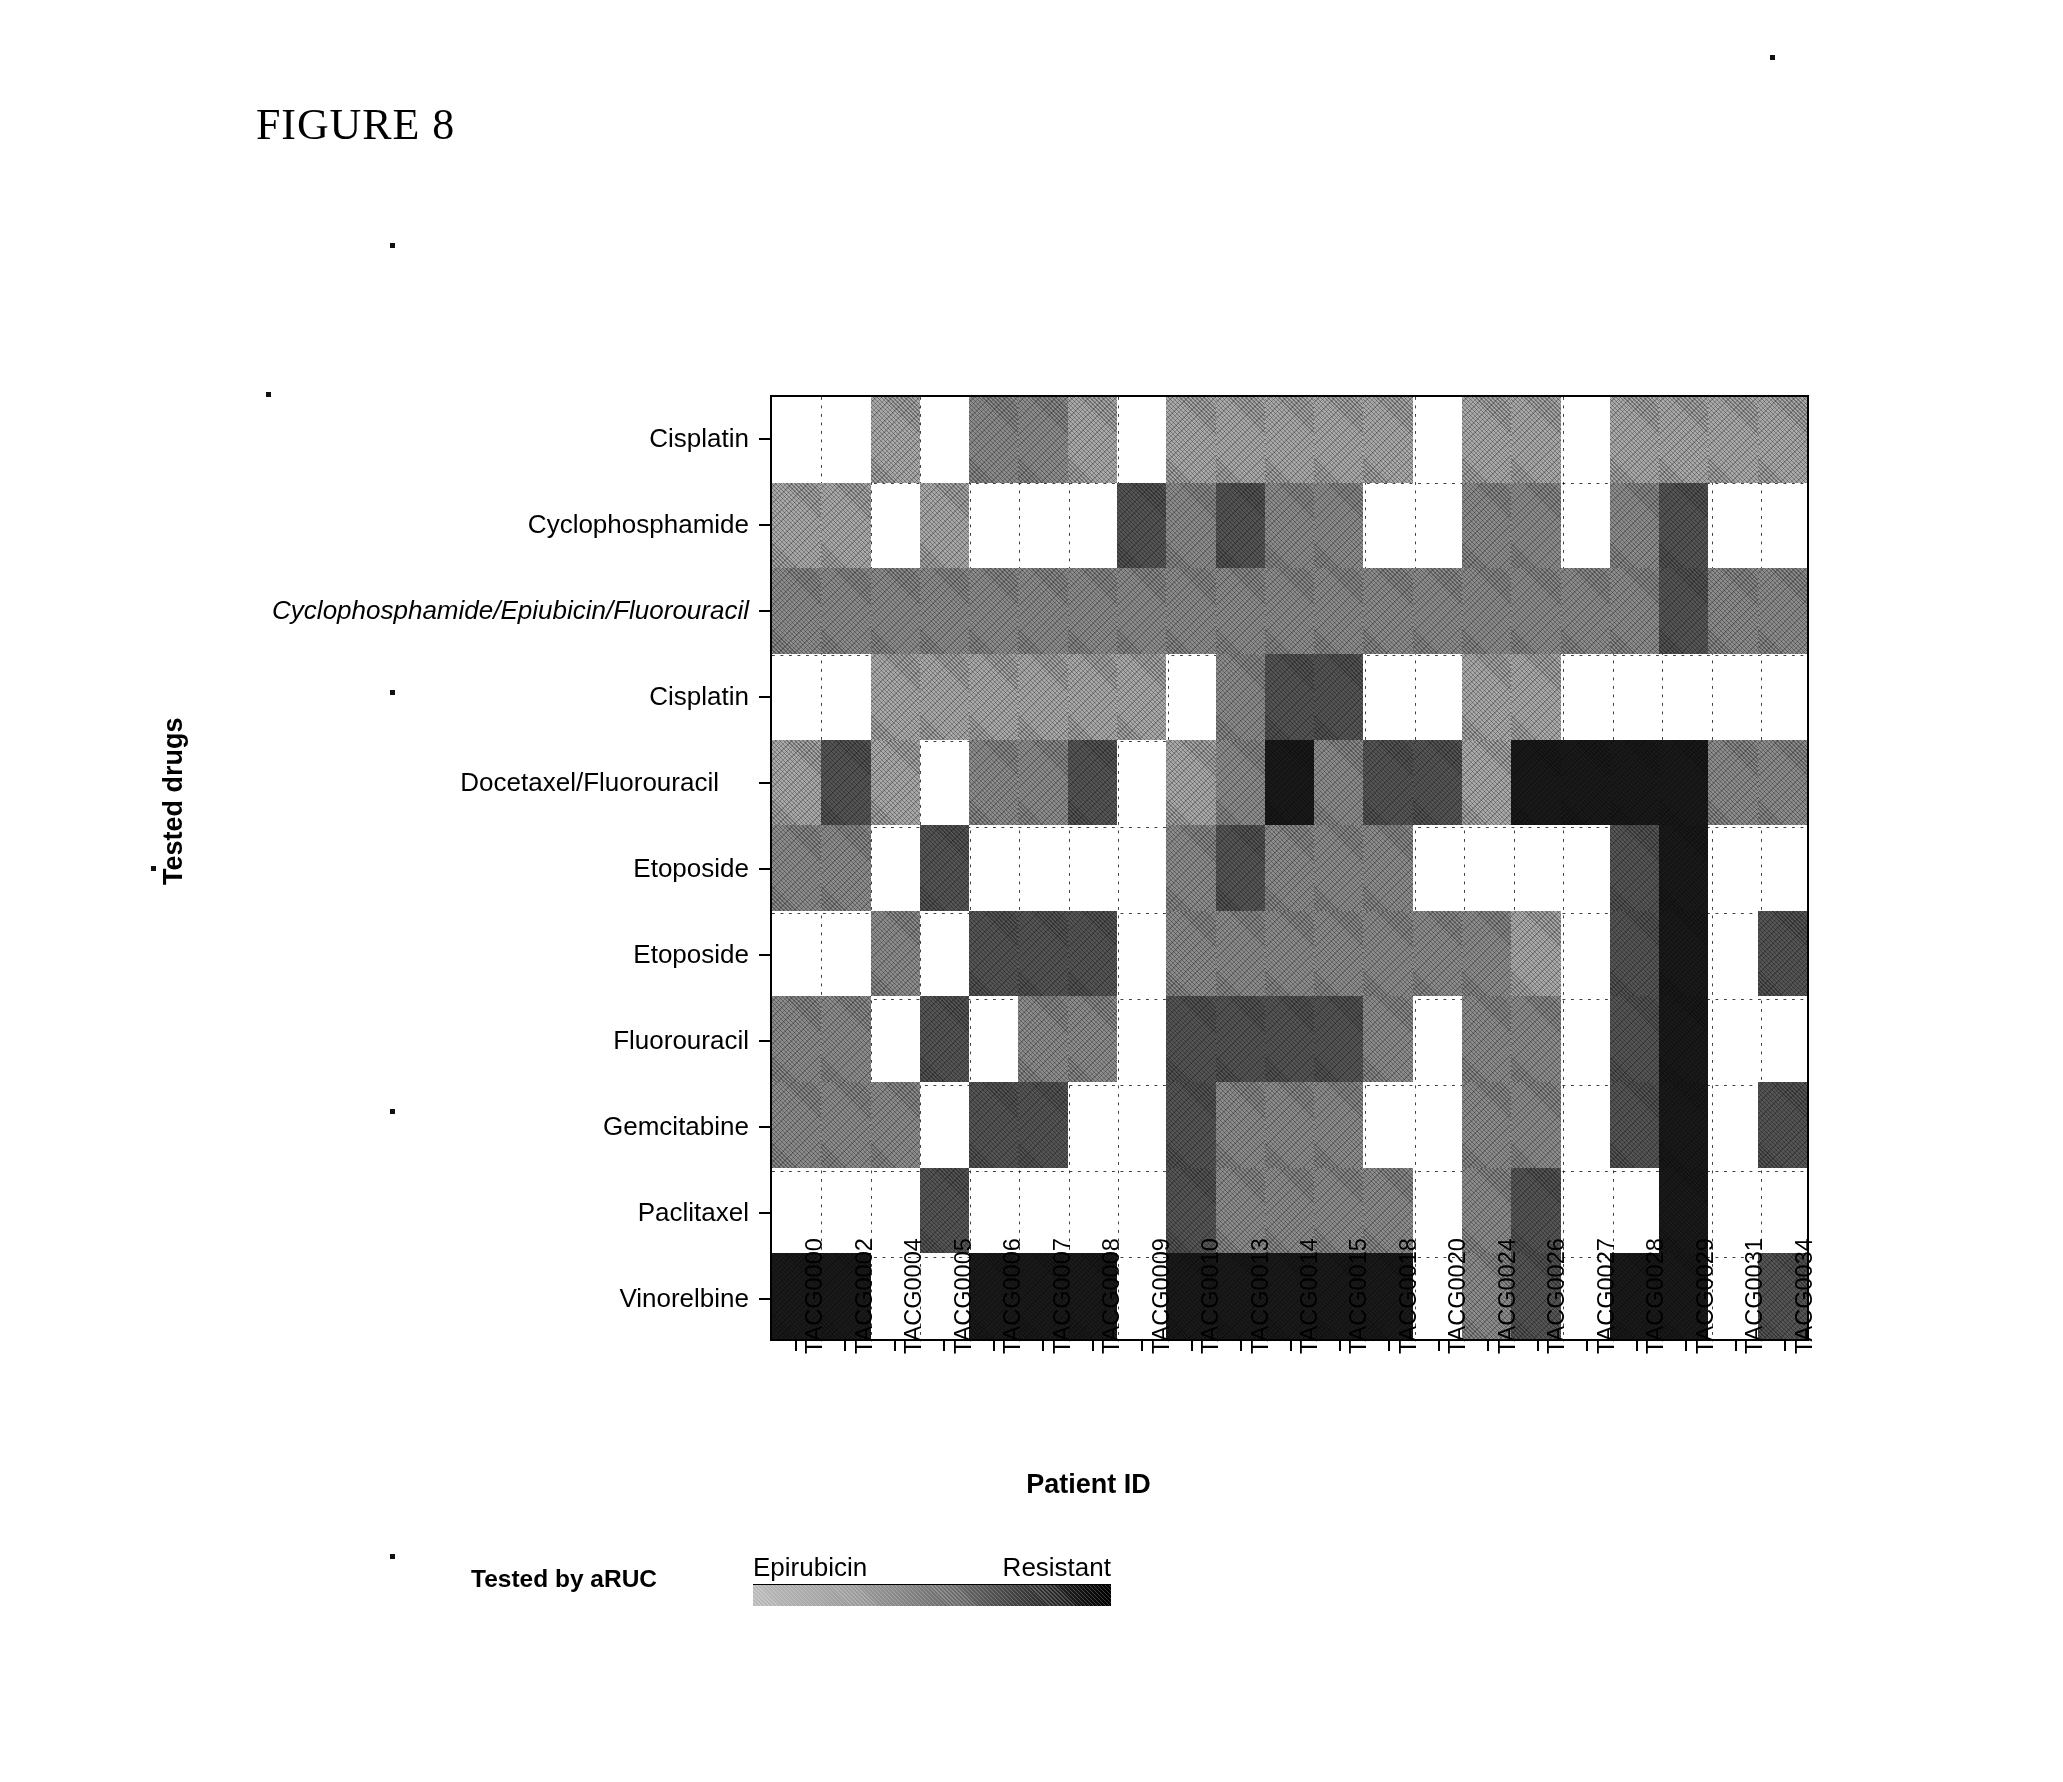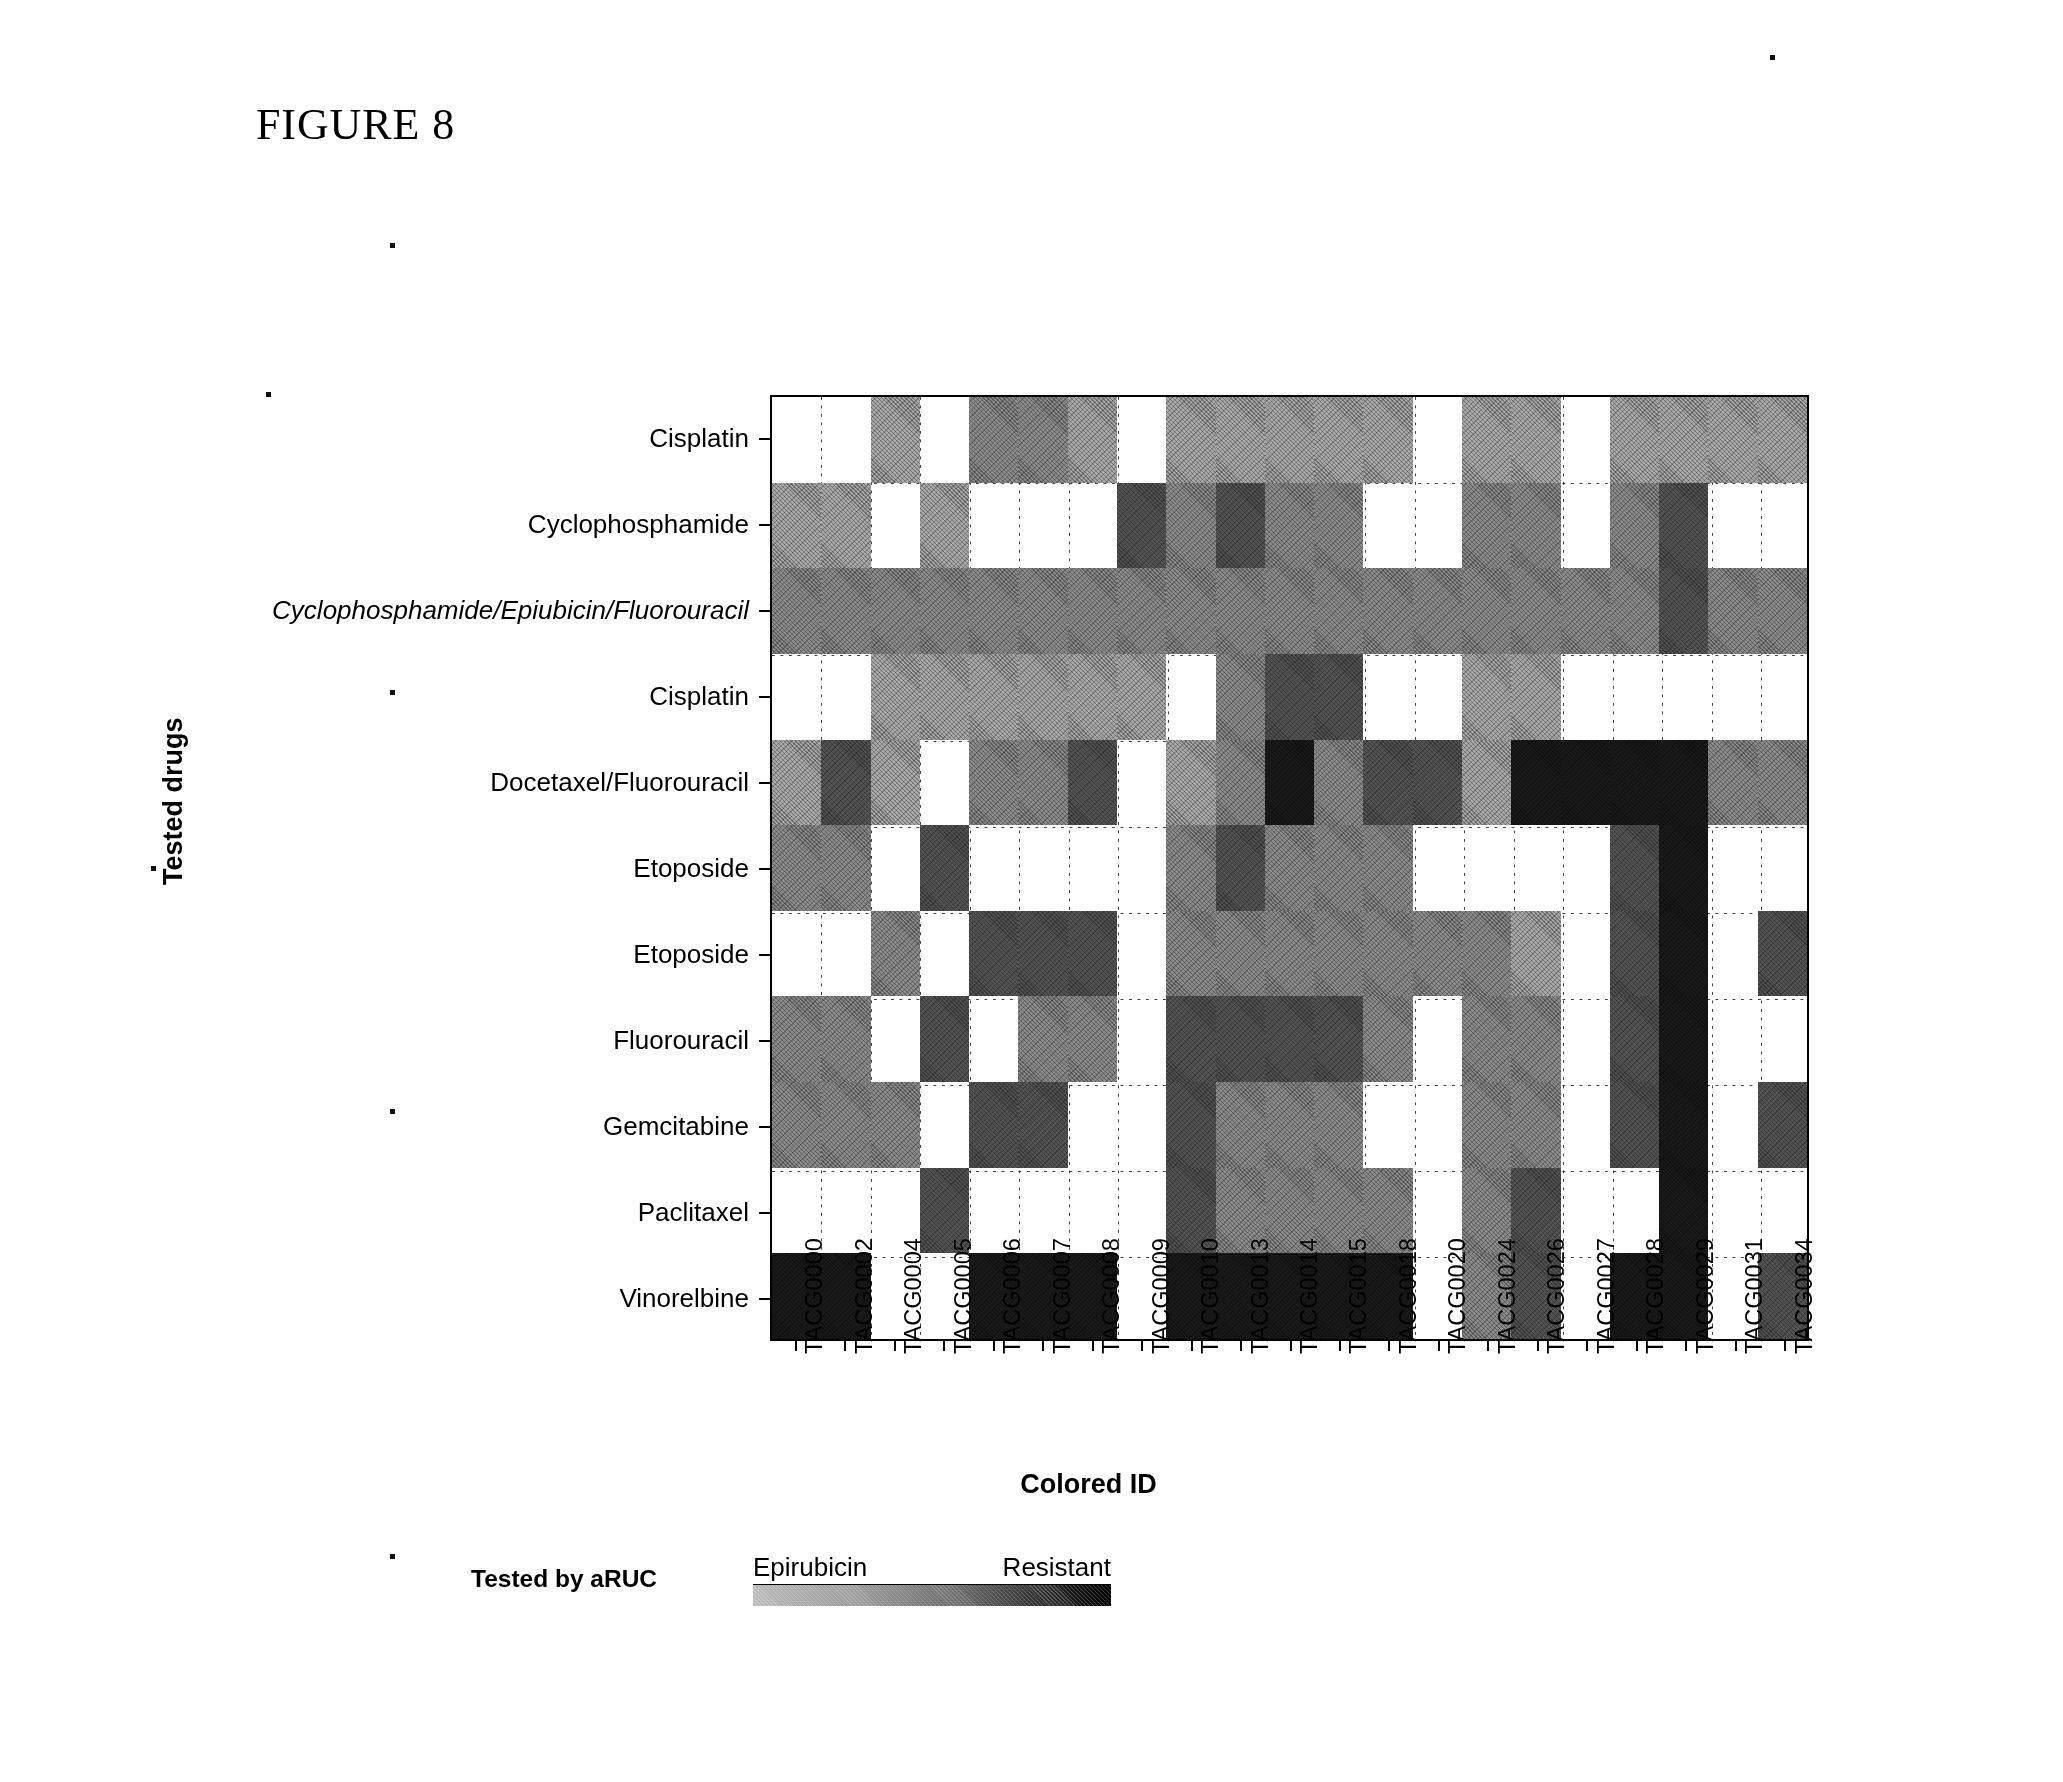--- a/index.html
+++ b/index.html
@@ -421,21 +421,21 @@
 
 <div id="y-axis">
     <div class="ylabel" style="top: 438px; right: 1314px;">Cisplatin</div>
     <div class="ytick" style="left: 759px; top: 438px;"></div>
     <div class="ylabel" style="top: 524px; right: 1314px;">Cyclophosphamide</div>
     <div class="ytick" style="left: 759px; top: 524px;"></div>
     <div class="ylabel" style="top: 610px; right: 1314px; font-style: italic;">Cyclophosphamide/Epiubicin/Fluorouracil</div>
     <div class="ytick" style="left: 759px; top: 610px;"></div>
     <div class="ylabel" style="top: 696px; right: 1314px;">Cisplatin</div>
     <div class="ytick" style="left: 759px; top: 696px;"></div>
-    <div class="ylabel" style="top: 782px; right: 1314px;">Docetaxel/Fluorouracil</div>
+    <div class="ylabel" style="top: 782px; right: 1344px;">Docetaxel/Fluorouracil</div>
     <div class="ytick" style="left: 759px; top: 782px;"></div>
     <div class="ylabel" style="top: 868px; right: 1314px;">Etoposide</div>
     <div class="ytick" style="left: 759px; top: 868px;"></div>
     <div class="ylabel" style="top: 954px; right: 1314px;">Etoposide</div>
     <div class="ytick" style="left: 759px; top: 954px;"></div>
     <div class="ylabel" style="top: 1040px; right: 1314px;">Fluorouracil</div>
     <div class="ytick" style="left: 759px; top: 1040px;"></div>
     <div class="ylabel" style="top: 1126px; right: 1314px;">Gemcitabine</div>
     <div class="ytick" style="left: 759px; top: 1126px;"></div>
     <div class="ylabel" style="top: 1212px; right: 1314px;">Paclitaxel</div>
@@ -482,21 +482,21 @@
     <div class="xlabel" style="left: 1644px;">TACG0028</div>
     <div class="xtick" style="left: 1636px;"></div>
     <div class="xlabel" style="left: 1694px;">TACG0029</div>
     <div class="xtick" style="left: 1685px;"></div>
     <div class="xlabel" style="left: 1743px;">TACG0031</div>
     <div class="xtick" style="left: 1735px;"></div>
     <div class="xlabel" style="left: 1793px;">TACG0034</div>
     <div class="xtick" style="left: 1784px;"></div>
   </div>
 
-<div id="xaxis-title"><span>Colored ID</span></div>
+<div id="xaxis-title"><span>Patient ID</span></div>
 
 <div id="legend-caption">Tested by aRUC</div>
 <div id="legend-block">
   <div id="legend-labels">
     <span id="legend-sensitive">Epirubicin</span>
     <span id="legend-resistant">Resistant</span>
   </div>
   <div id="legend-bar"></div>
 </div>
 

